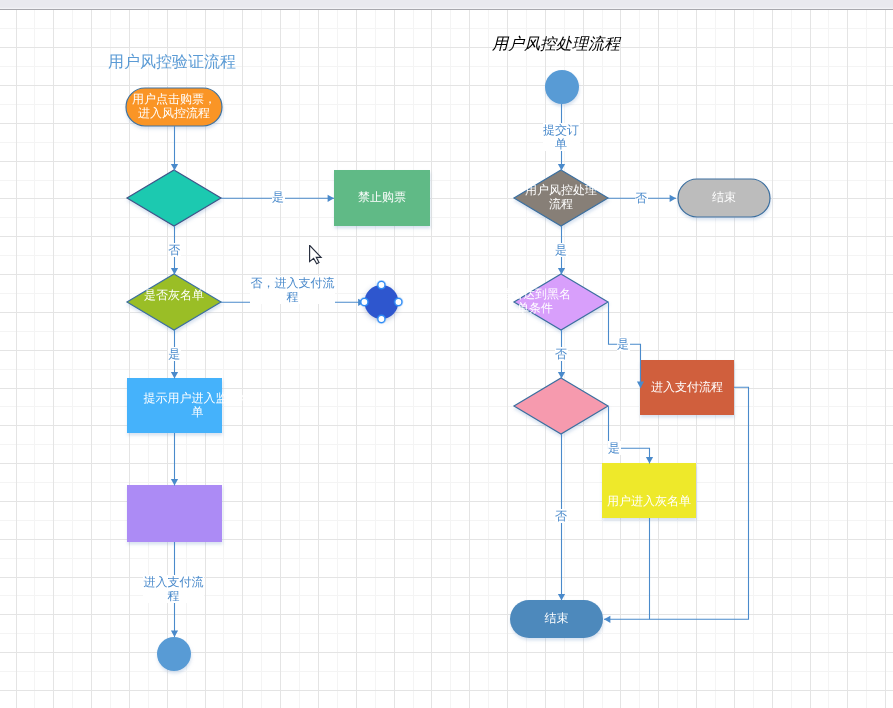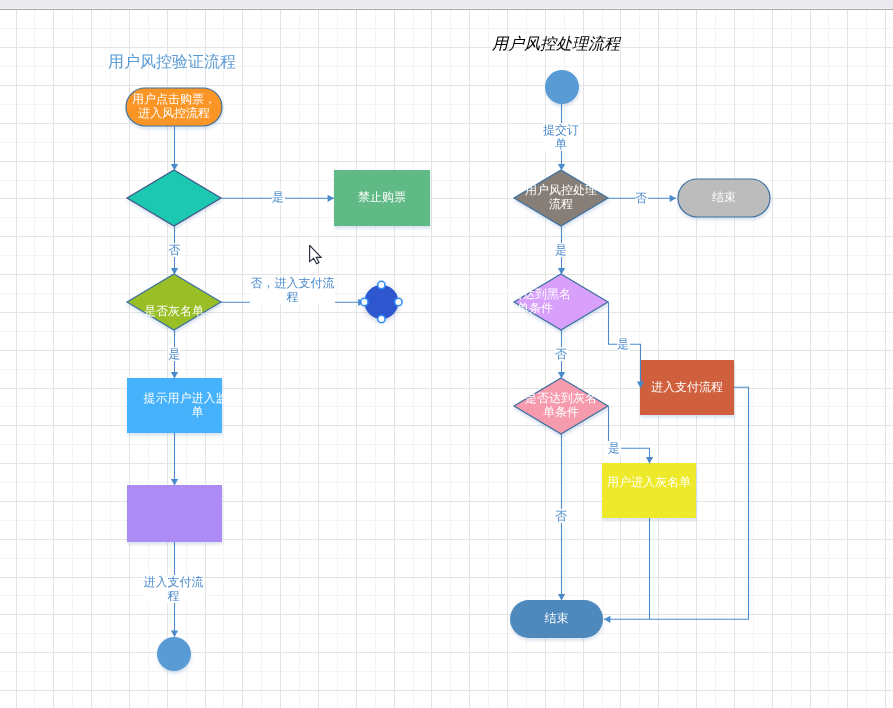--- a/index.html
+++ b/index.html
@@ -171,42 +171,39 @@
 
     <div class="diagtitle t1" style="left: 108px; top: 26px; color: rgb(91, 155, 213); margin-top: 16px;">用户风控验证流程</div>
     <div class="diagtitle t2" style="left: 492px; top: 24px; color: #000000; font-style: italic;">用户风控处理流程</div>
 
     <div class="nodelabel" style="left: 129px; top: 77.2px; width: 90px; height: 38px;">
         <span>用户点击购票，进入风控流程</span>
       </div>
     <div class="nodelabel" style="left: 334px; top: 159.2px; width: 96px; height: 56px;">
         <span>禁止购票</span>
       </div>
-    <div class="nodelabel" style="left: 127px; top: 273px; width: 94px; height: 56px; justify-content: flex-end;">
+    <div class="nodelabel" style="left: 127px; top: 257px; width: 94px; height: 56px; justify-content: flex-end;">
         <span>是否灰名单</span>
       </div>
     <div class="nodelabel" style="left: 127px; top: 367.2px; width: 109px; height: 55px; padding-left: 16px;">
         <span>提示用户进入监控名单</span>
       </div>
     <div class="nodelabel" style="left: 521px; top: 159.2px; width: 80px; height: 56px;">
         <span>用户风控处理流程</span>
       </div>
     <div class="nodelabel" style="left: 678px; top: 168.2px; width: 92px; height: 38px;">
         <span>结束</span>
       </div>
     <div class="nodelabel" style="left: 495px; top: 263.2px; width: 80px; height: 56px;">
         <span>是否达到黑名单条件</span>
       </div>
-    <div class="nodelabel" style="left: 521px; top: 367.2px; width: 80px; height: 56px;">
-        <span>是否达到灰名单条件</span>
-      </div>
     <div class="nodelabel" style="left: 640px; top: 349.2px; width: 94px; height: 55px;">
         <span>进入支付流程</span>
       </div>
-    <div class="nodelabel" style="left: 602px; top: 444px; width: 94px; height: 55px;">
+    <div class="nodelabel" style="left: 602px; top: 463px; width: 94px; height: 55px;">
         <span>用户进入灰名单</span>
       </div>
     <div class="nodelabel" style="left: 510px; top: 589.2px; width: 93px; height: 38px;">
         <span>结束</span>
       </div>
 
     <div class="edgelabel" style="width: 13px; left: 271.5px; top: 180px;"><span>是</span></div>
     <div class="edgelabel" style="width: 13px; left: 167.7px; top: 232.5px;"><span>否</span></div>
     <div class="edgelabel fill" style="width: 85px; left: 250.1px; top: 266px;"><span>否，进入支付流程</span></div>
     <div class="edgelabel" style="width: 13px; left: 167.7px; top: 336.5px;"><span>是</span></div>

